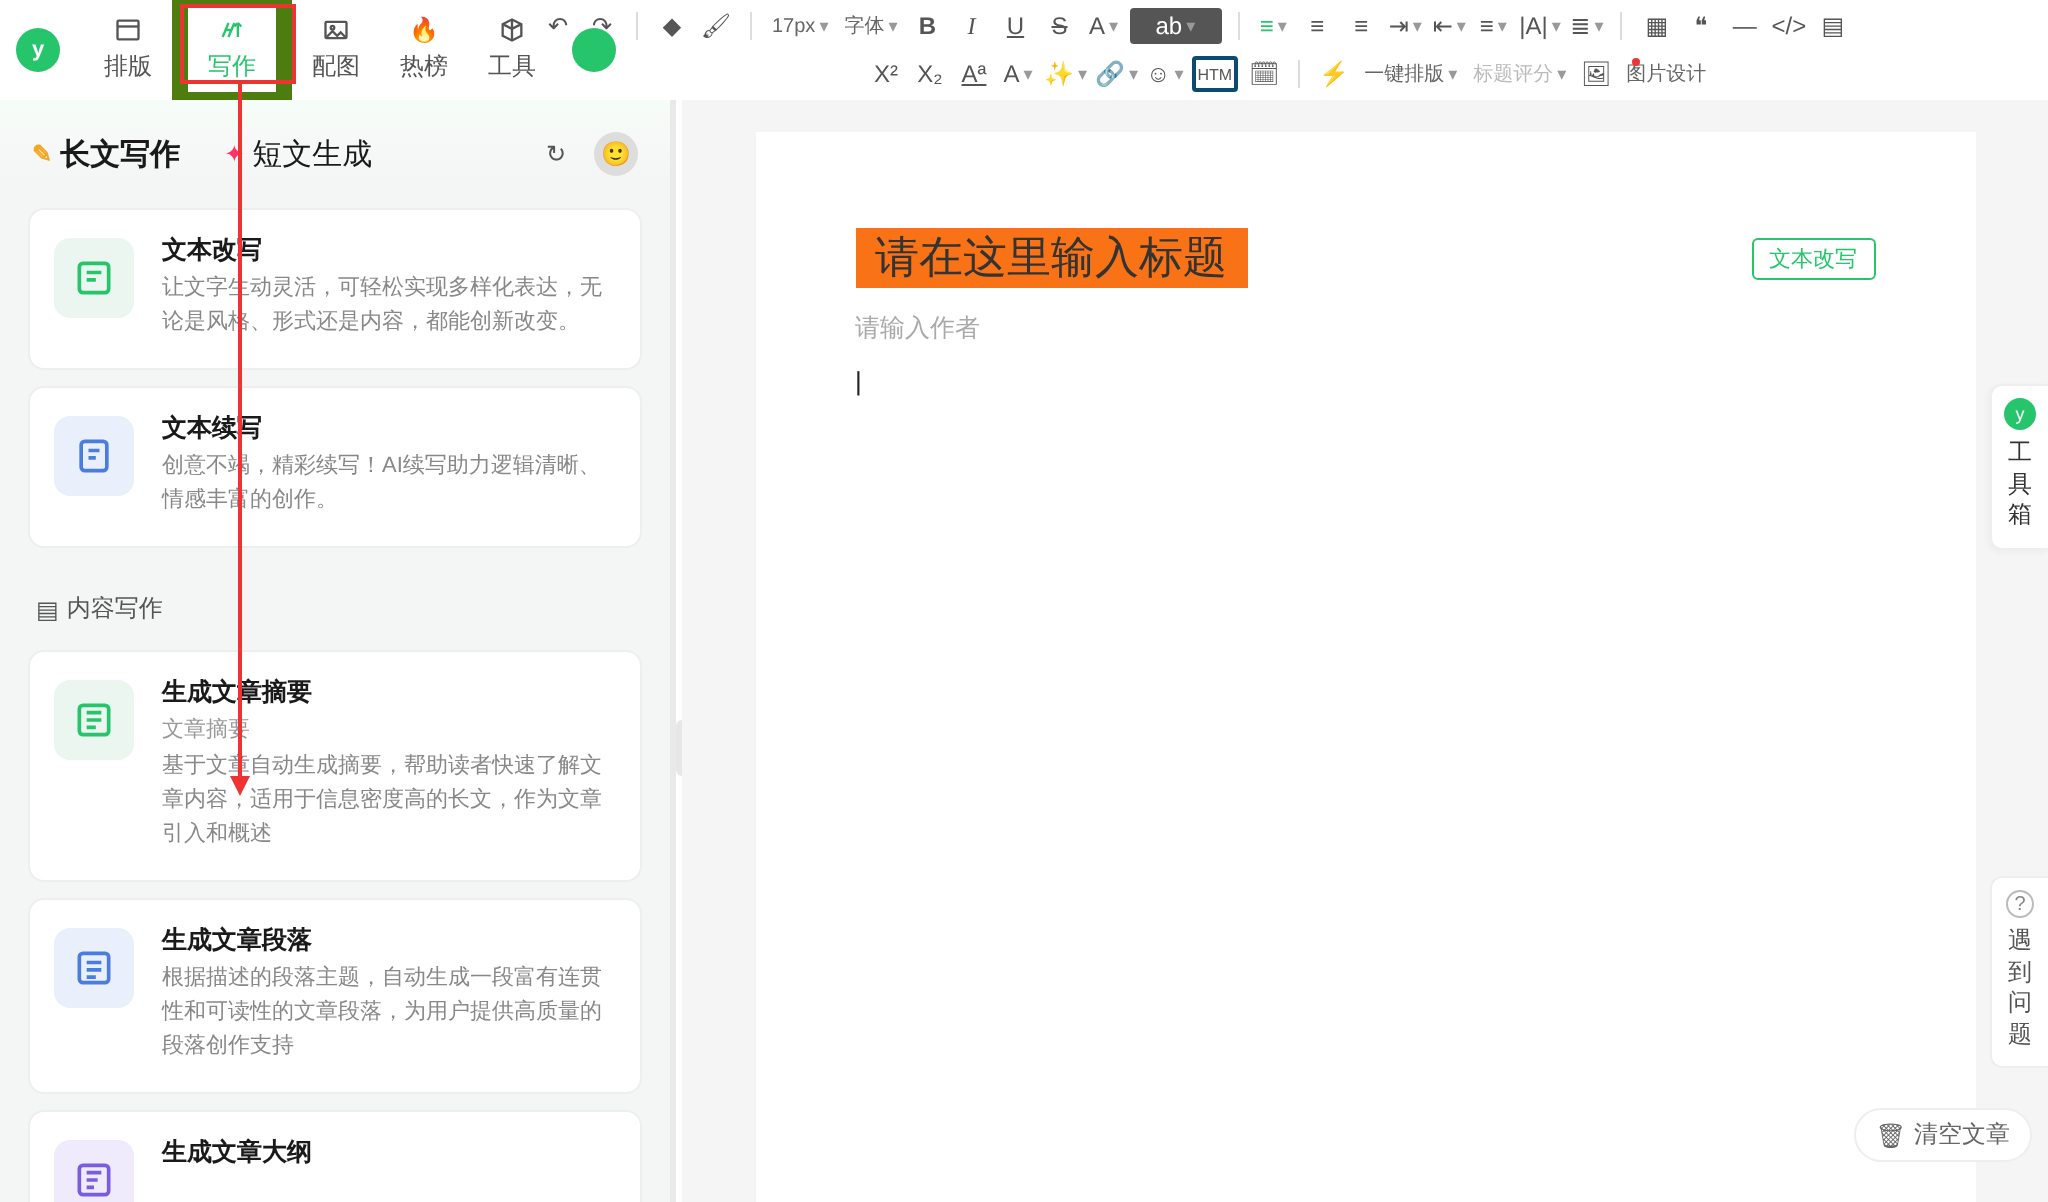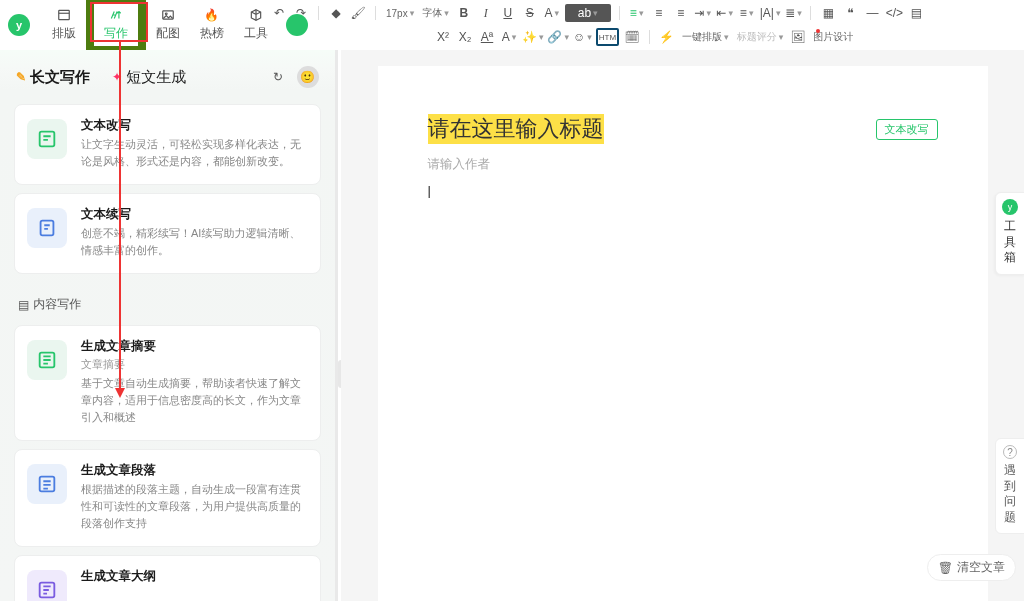--- a/index.html
+++ b/index.html
@@ -211,22 +211,22 @@
       width: 610px;
       min-height: 520px;
       background:#fff;
       padding: 48px 50px;
       position:relative;
     }
     .title-row { display:flex; align-items:center; justify-content:space-between; }
     .title-placeholder {
       font-size:22px;
       color:#333;
-      background:#fde047;
-      padding: 0 0;
+      background:#f97316;
+      padding: 0 10px;
       display:inline-block;
     }
     .score-btn {
       border:1px solid #27c56b;
       color:#27c56b;
       font-size:11px;
       padding:2px 8px;
       border-radius:3px;
       background:#fff;
     }

